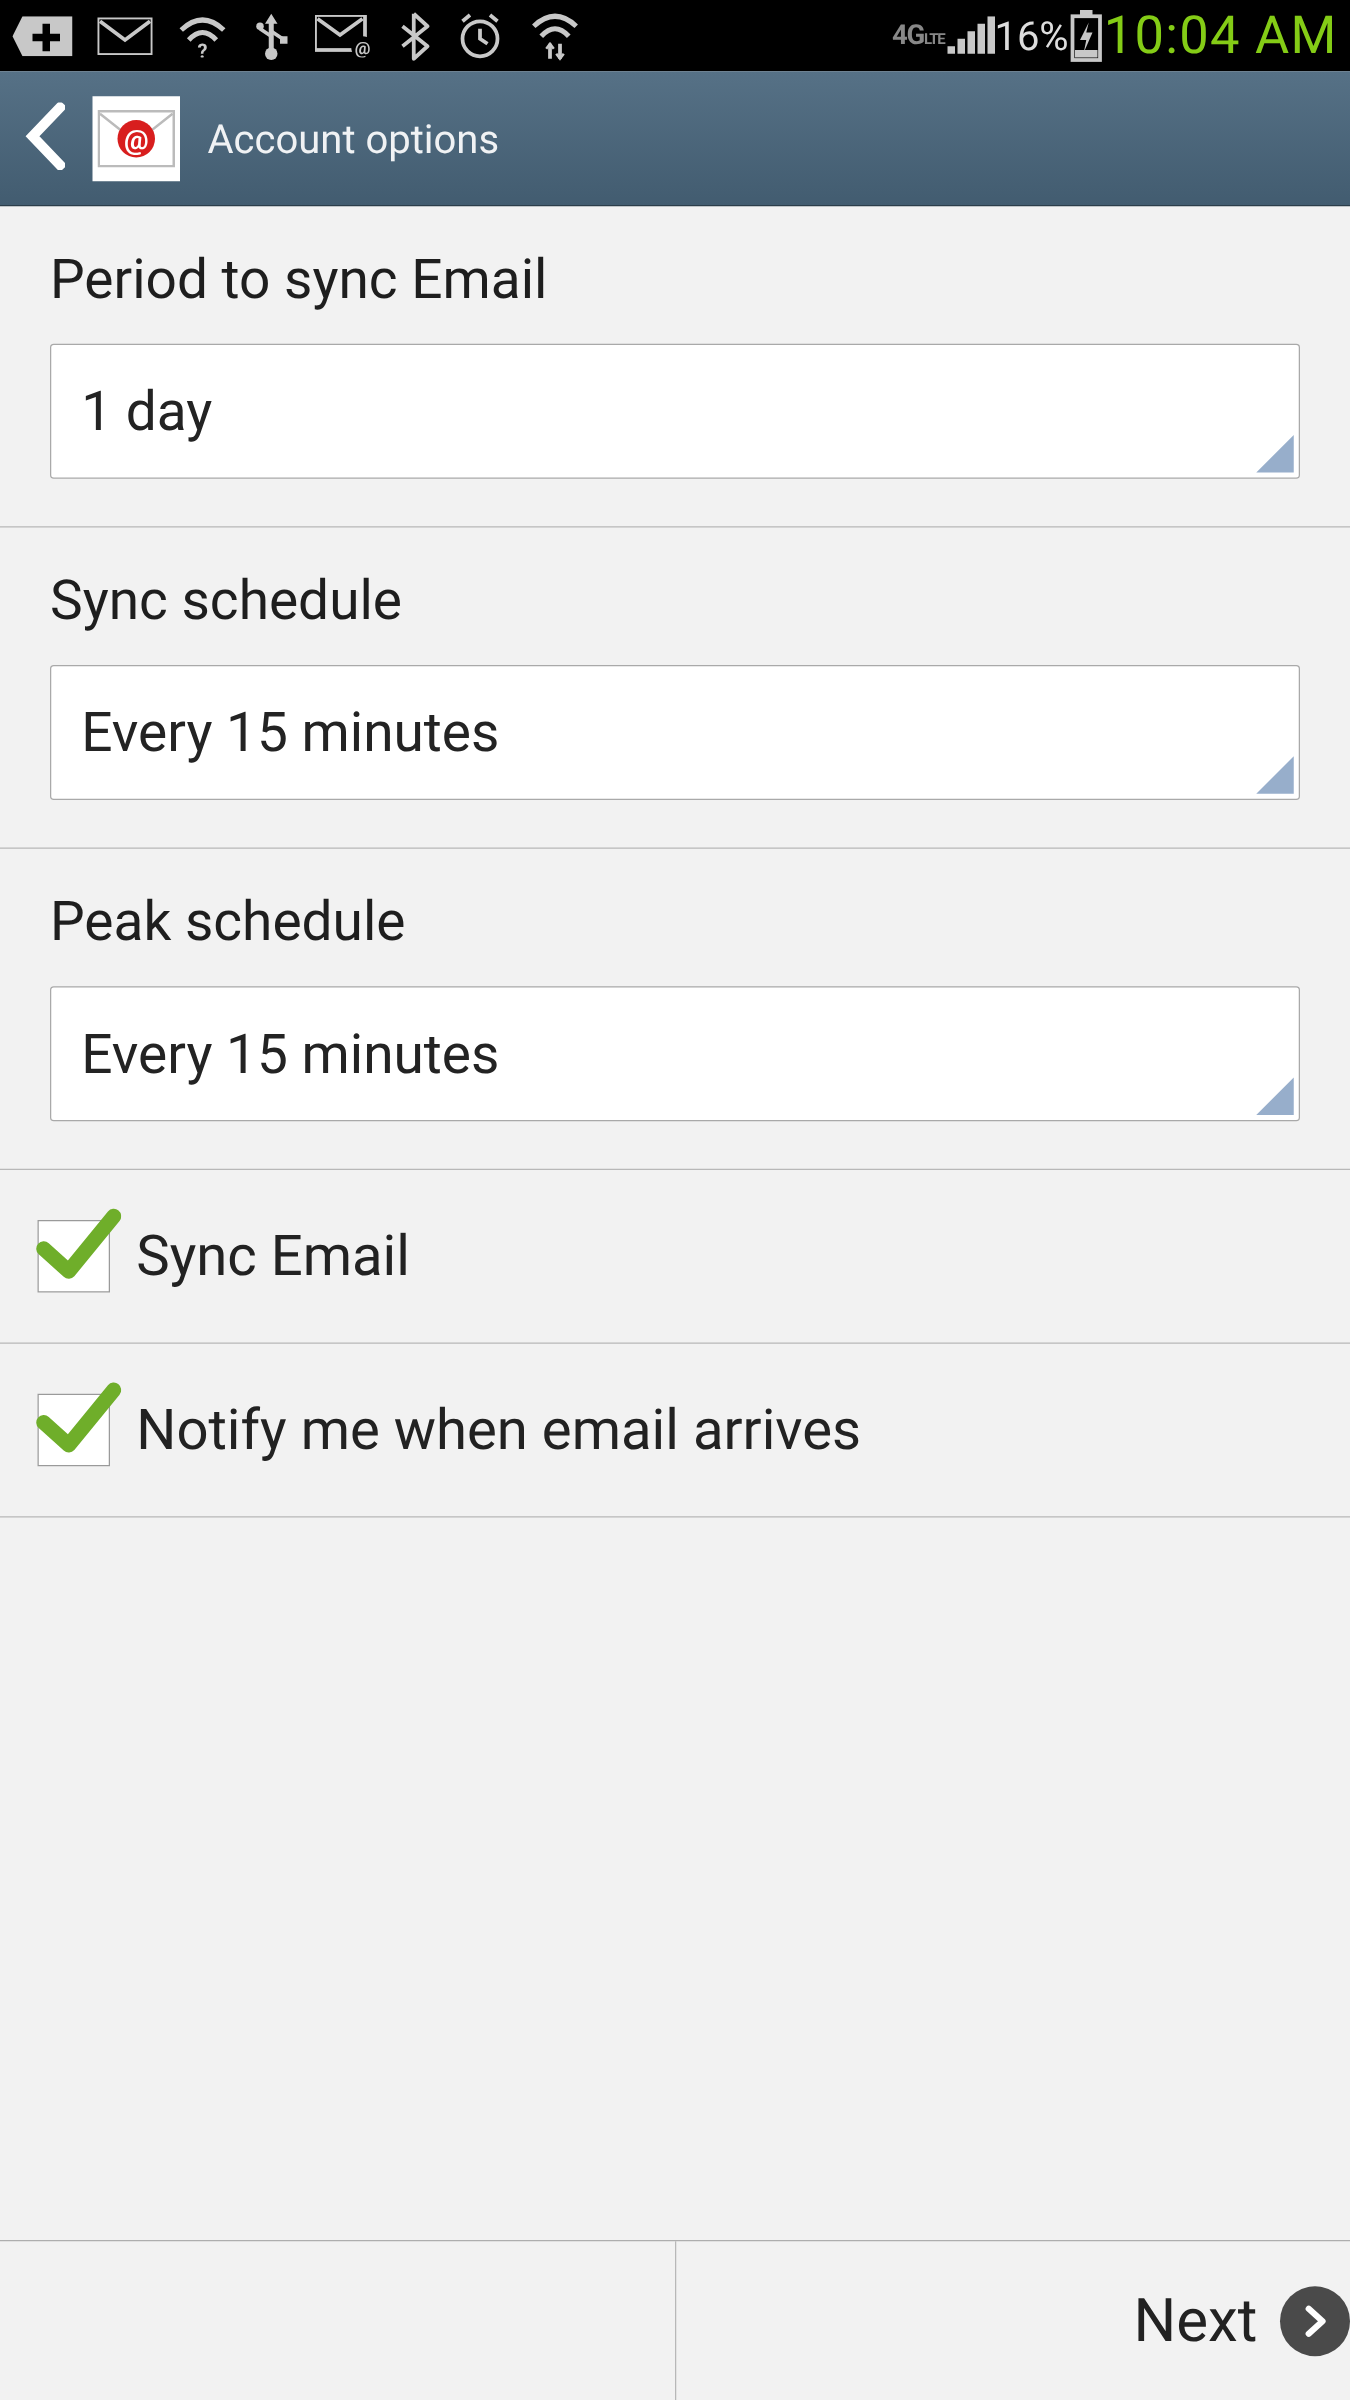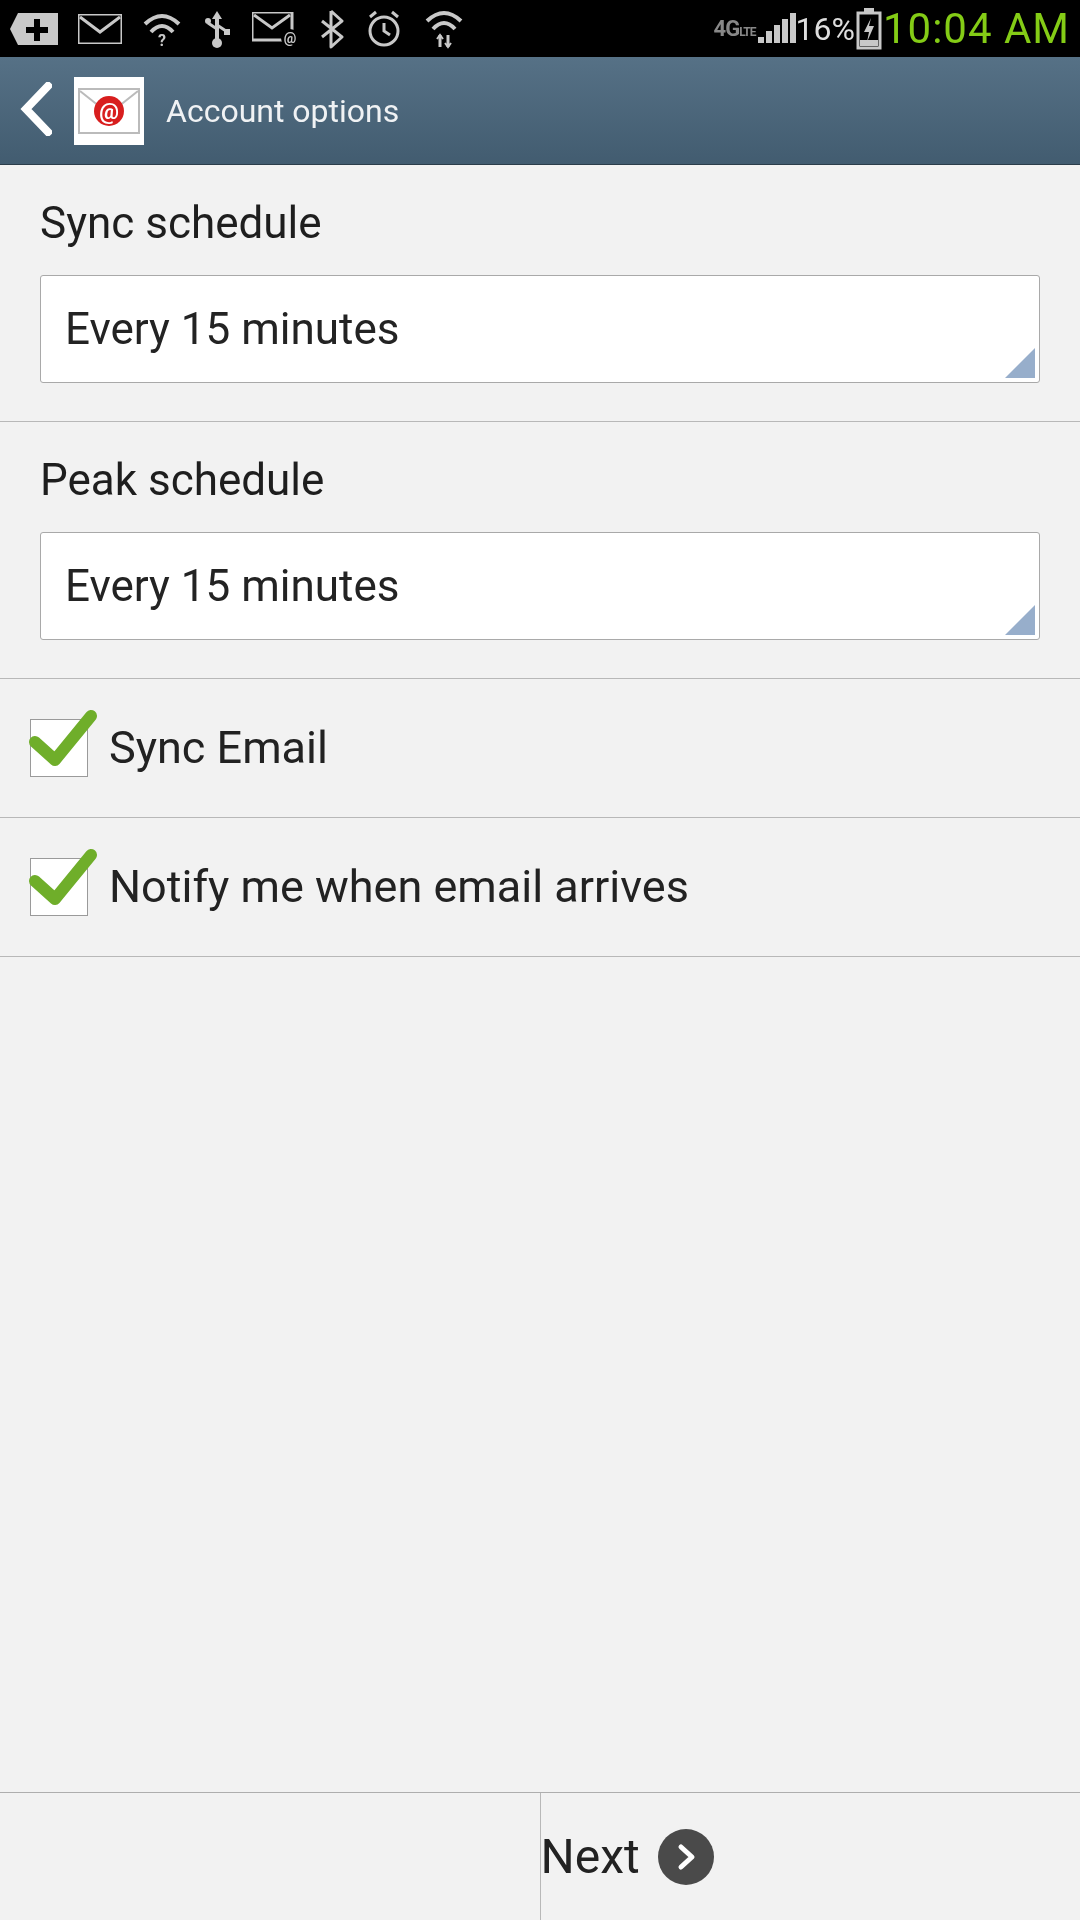--- a/index.html
+++ b/index.html
@@ -102,21 +102,21 @@
   
   .footer {
     position: absolute;
     left: 0; bottom: 0;
     width: 100%;
     height: 128px;
     border-top: 1px solid #aeaeae;
     background: #f2f2f2;
     display: flex;
   }
-  .footer .half { flex: 1; display: flex; align-items: center; justify-content: flex-start; }
+  .footer .half { flex: 1; display: flex; align-items: center; justify-content: flex-end; }
   .footer .half:first-child { border-right: 1px solid #b8b8b8; }
   .next-btn {
     display: flex; align-items: center; gap: 18px;
     font-size: 48px; color: #222;
     cursor: pointer;
   }
   .next-circle {
     width: 56px; height: 56px; border-radius: 50%;
     background: #4a4a4a;
     display: flex; align-items: center; justify-content: center;
@@ -216,20 +216,26 @@
         <path d="M2 3 L31 26 L60 3" fill="none" stroke="#bbb" stroke-width="2"></path>
         <circle cx="31" cy="23" r="15" fill="#d81e1e"></circle>
         <text x="31" y="31" text-anchor="middle" font-size="22" font-weight="bold" fill="#fff">@</text>
       </svg>
   </span>
   <div class="title">Account options</div>
 </div>
 
 <div class="content">
 
+  <div class="section">
+    <div class="section-label">Period to sync Email</div>
+    <div class="spinner">
+      <span>1 day</span>
+    </div>
+  </div>
 
   <div class="section">
     <div class="section-label">Sync schedule</div>
     <div class="spinner">
       <span>Every 15 minutes</span>
     </div>
   </div>
 
   <div class="section">
     <div class="section-label">Peak schedule</div>

